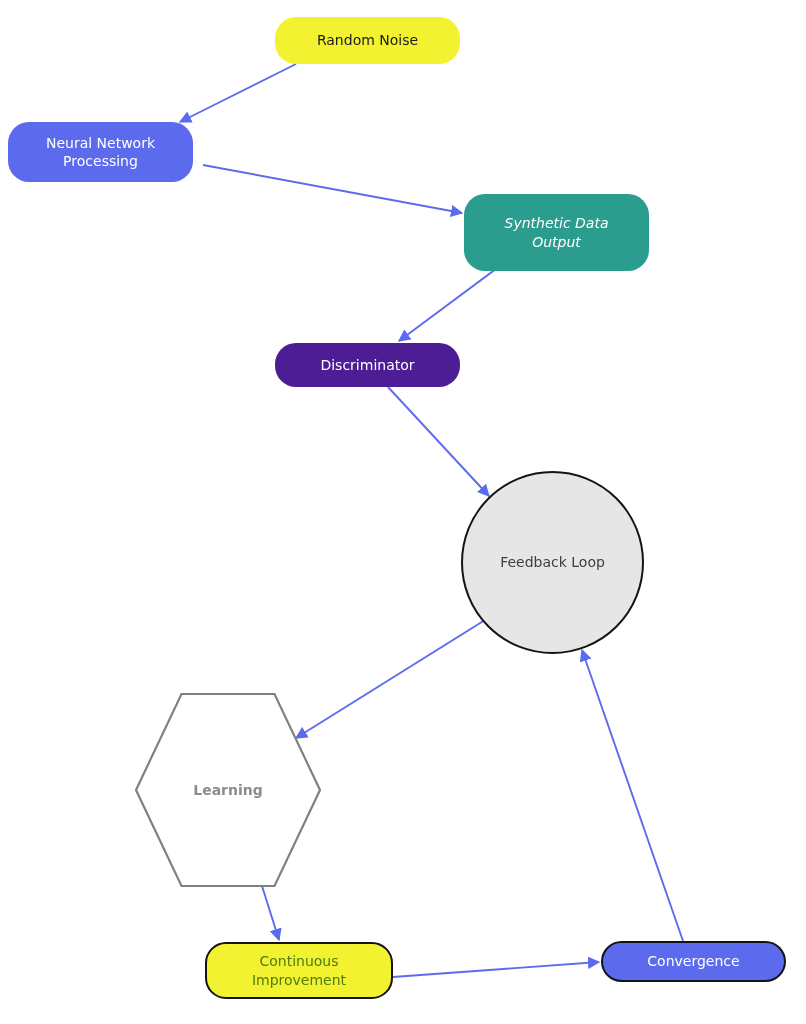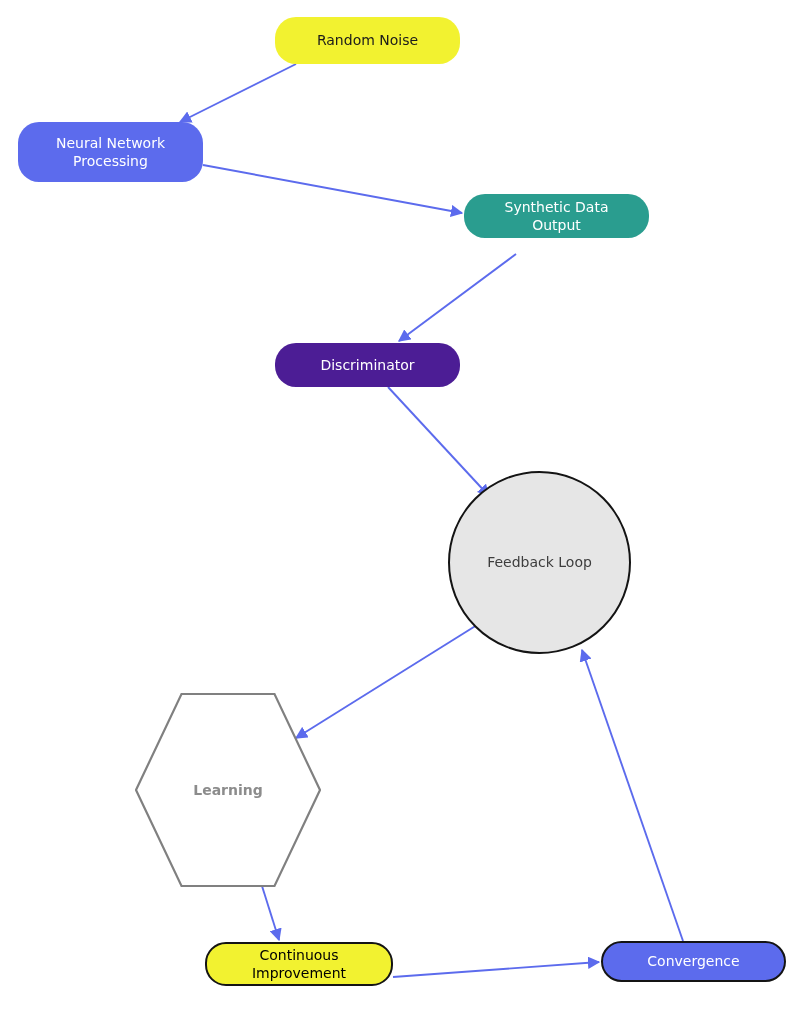--- a/index.html
+++ b/index.html
@@ -43,45 +43,46 @@
   }
   .n-random-noise {
     left: 275px; top: 17px;
     width: 185px; height: 47px;
     background: #f2f230;
     color: #1b1b1b;
     font-size: 14px;
     border: 0;
   }
   .n-neural {
-    left: 18px; top: 122px;
+    left: 8px; top: 122px;
     width: 185px; height: 60px;
     background: #5c6bed;
     color: #ffffff;
     font-size: 14px;
     border: 0;
   }
   .n-synthetic {
     left: 464px; top: 194px;
-    width: 185px; height: 44px;
+    width: 185px; height: 77px;
     background: #2a9d8f;
     color: #ffffff;
     font-size: 14px;
     border: 0;
+    font-style: italic;
   }
   .n-discriminator {
     left: 275px; top: 343px;
     width: 185px; height: 44px;
     background: #4c1d95;
     color: #ffffff;
     font-size: 14px;
     border: 0;
   }
   .n-feedback {
-    left: 448px; top: 471px;
+    left: 461px; top: 471px;
     width: 183px; height: 183px;
     background: #e6e6e6;
     color: #3d3d3d;
     border: 2px solid #141414;
     border-radius: 50%;
     font-size: 14px;
   }
   .n-learning {
     left: 135px; top: 692px;
     width: 186px; height: 196px;
@@ -94,23 +95,23 @@
     left: 0; top: 0;
     width: 100%; height: 100%;
   }
   .n-learning .label {
     position: relative;
     z-index: 2;
     font-weight: bold;
   }
   .n-continuous {
     left: 205px; top: 942px;
-    width: 188px; height: 44px;
+    width: 188px; height: 57px;
     background: #f2f230;
-    color: #000000;
+    color: #4d7c0f;
     border: 2px solid #141414;
     font-size: 14px;
   }
   .n-convergence {
     left: 601px; top: 941px;
     width: 185px; height: 41px;
     background: #5c6bed;
     color: #ffffff;
     border: 2px solid #141414;
     font-size: 14px;

